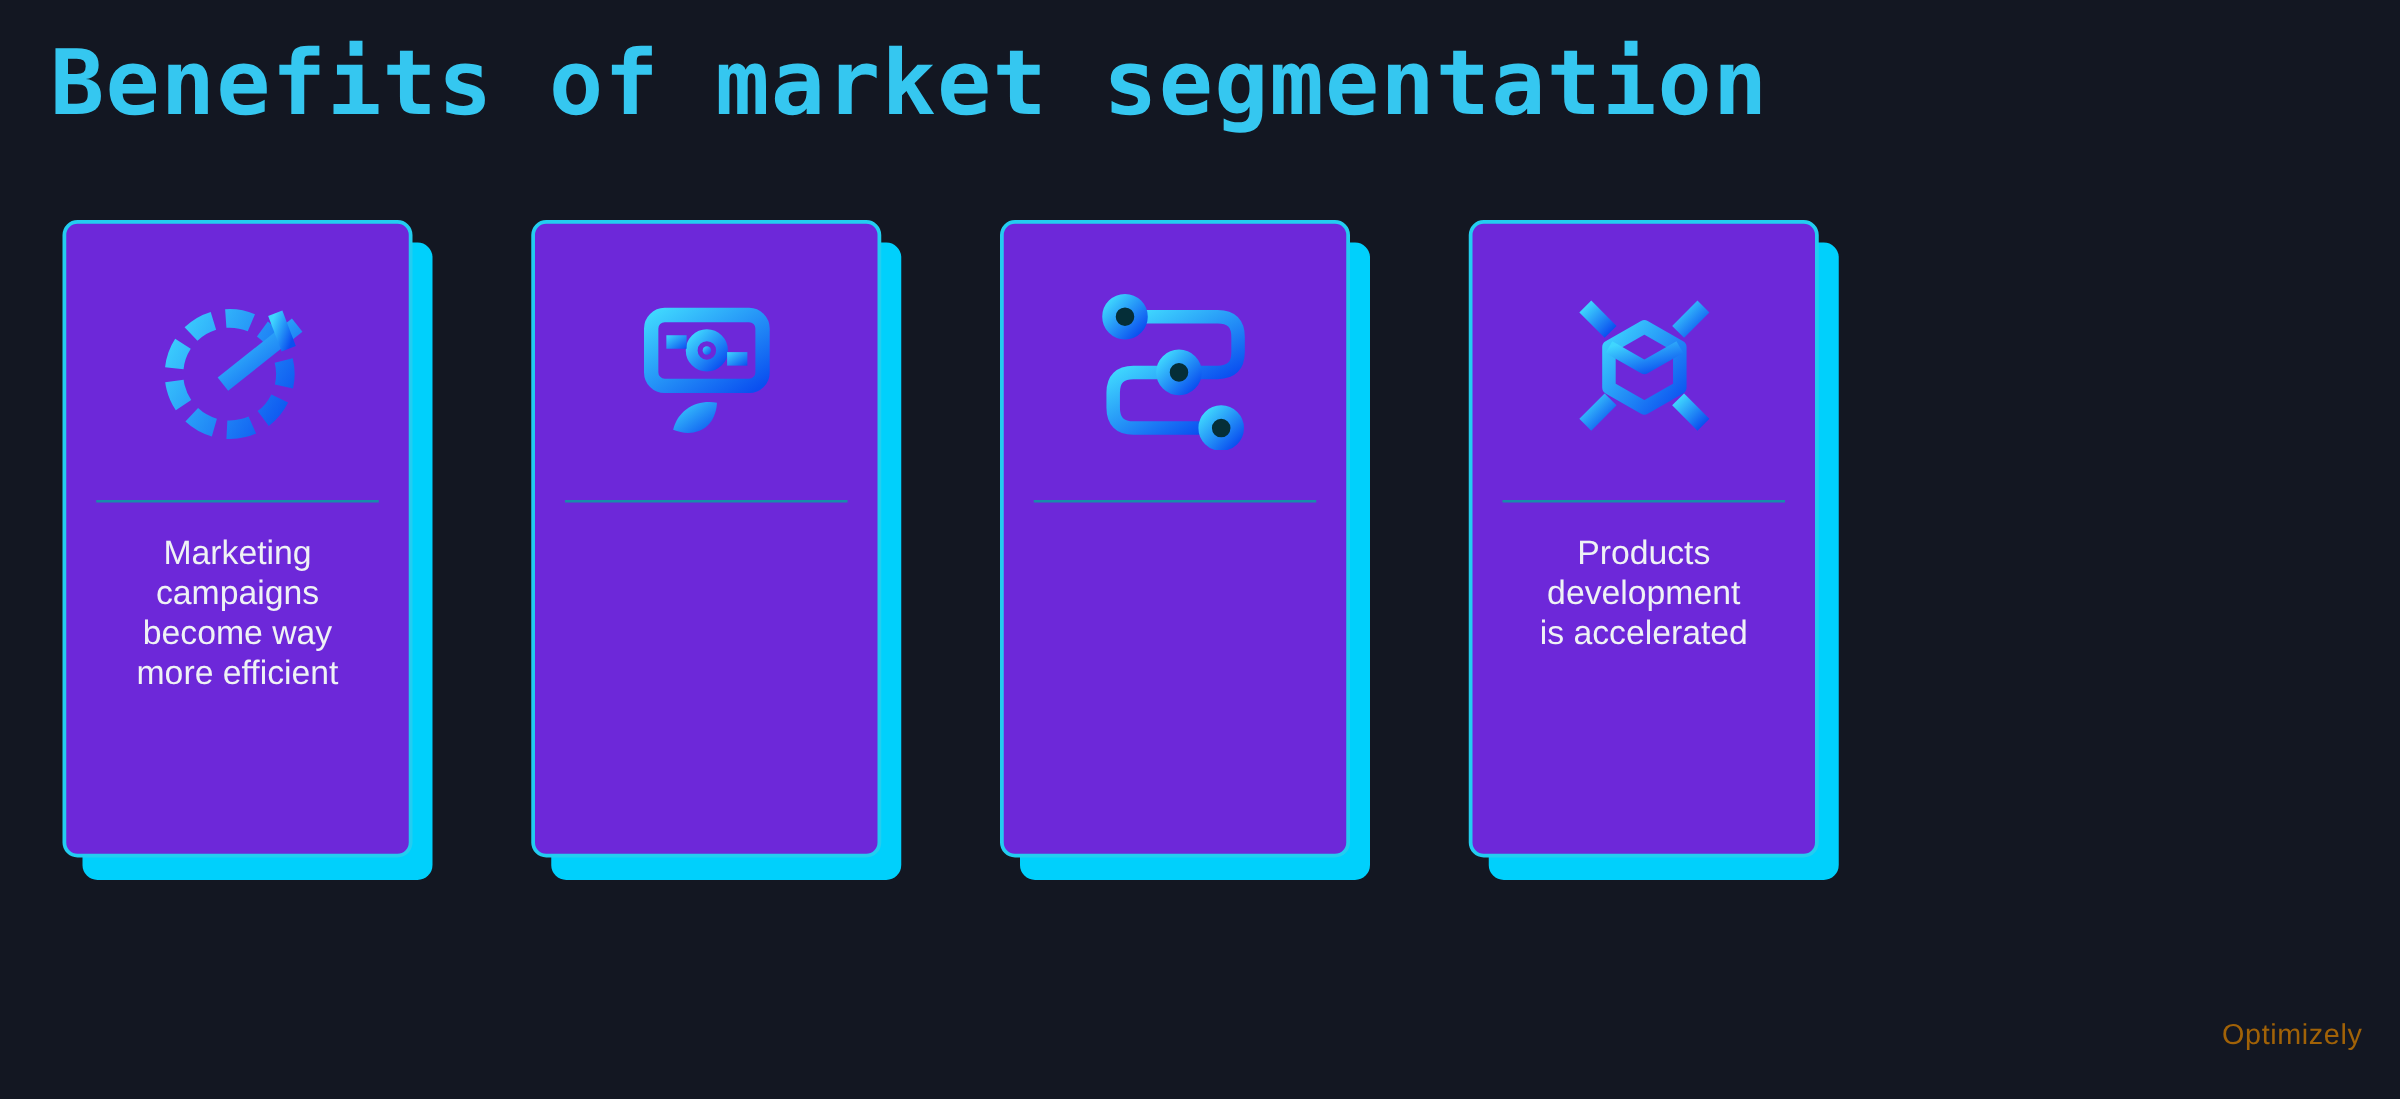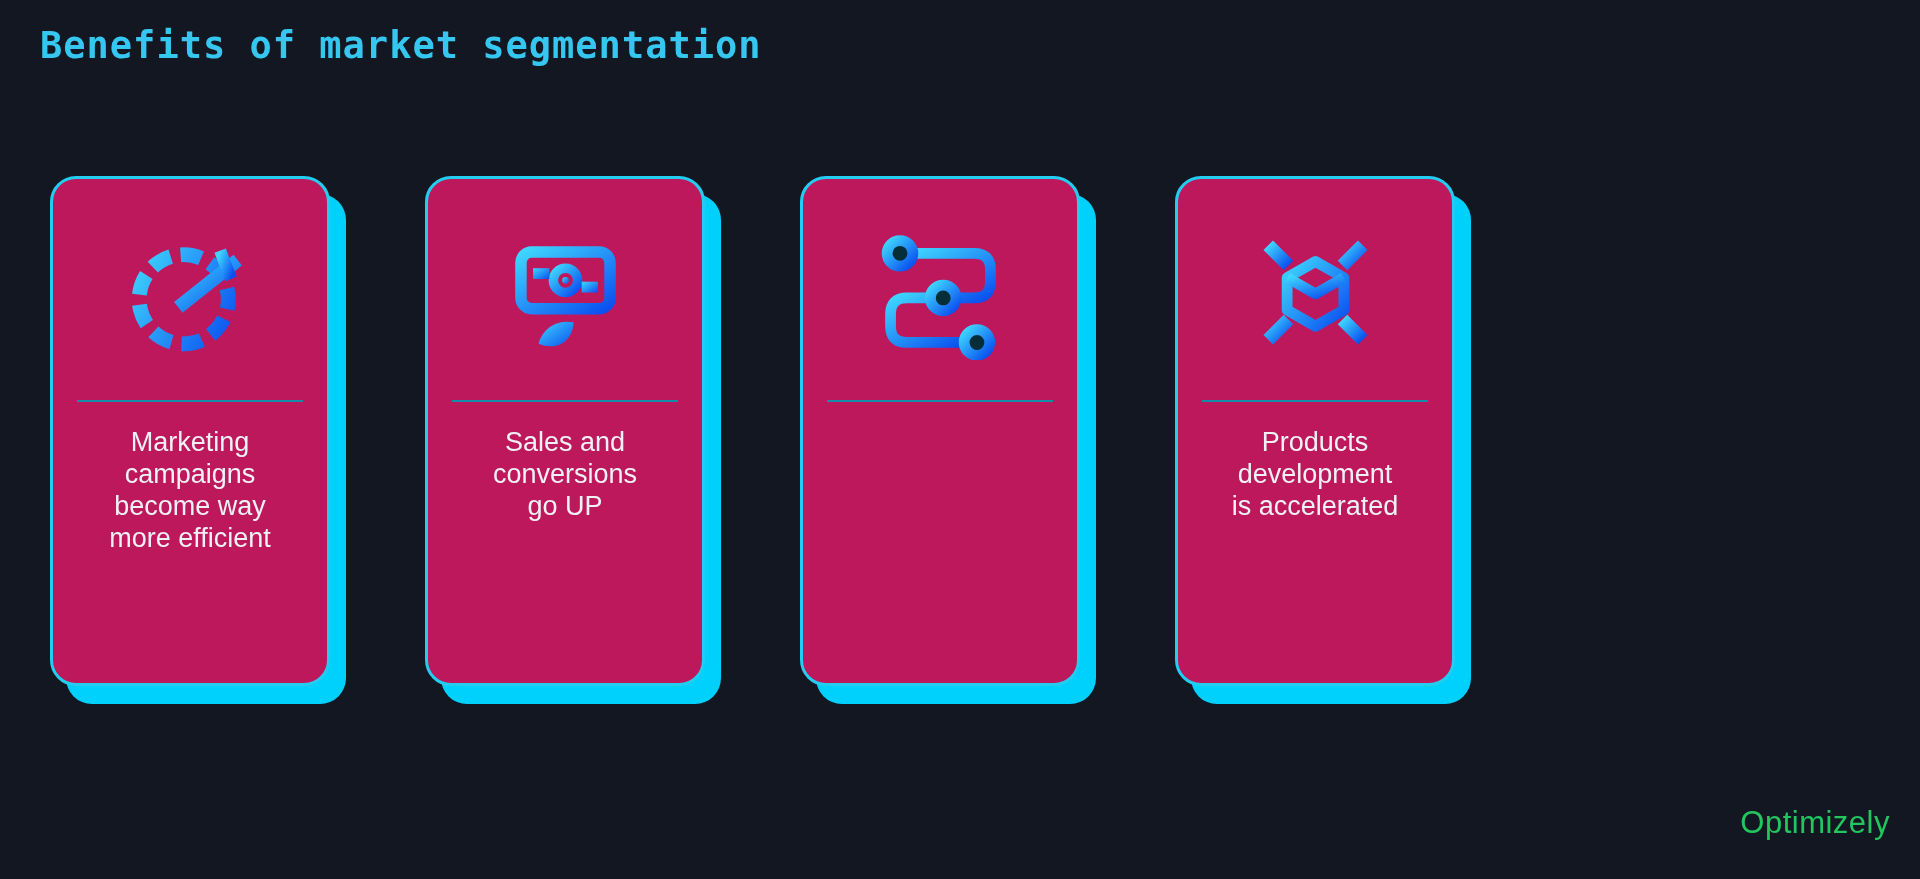--- a/index.html
+++ b/index.html
@@ -11,41 +11,41 @@
     overflow: hidden;
     font-family: "Liberation Sans", sans-serif;
   }
   .stage { position: relative; width: 1920px; height: 879px; }
 
   .title {
     position: absolute;
     left: 40px;
     top: 24px;
     font-family: "DejaVu Sans Mono", monospace;
-    font-size: 37px;
+    font-size: 72px;
     font-weight: bold;
     letter-spacing: 1px;
     color: #35c7f0;
     white-space: nowrap;
   }
 
   .cards {
     position: absolute;
     left: 50px;
     top: 176px;
     display: flex;
     gap: 95px;
   }
 
   .card {
     width: 280px;
     height: 510px;
-    background: #be185d;
+    background: #6d28d9;
     border: 3px solid #23cdf0;
-    border-radius: 26px;
+    border-radius: 12px;
     box-sizing: border-box;
     box-shadow: 16px 18px 0 #00d0fc;
     display: flex;
     flex-direction: column;
     align-items: center;
   }
 
   .icon-box {
     margin-top: 46px;
     width: 135px;
@@ -70,22 +70,22 @@
     font-size: 27px;
     line-height: 32px;
     text-align: center;
     white-space: pre-line;
   }
 
   .watermark {
     position: absolute;
     right: 30px;
     bottom: 38px;
-    color: #22c55e;
-    font-size: 31px;
+    color: #a16207;
+    font-size: 23px;
     letter-spacing: 0.5px;
   }
 </style>
 </head>
 <body>
 
 <div class="stage">
 
   <div class="title">Benefits of market segmentation</div>
 
@@ -125,23 +125,20 @@
           <rect x="17" y="20" width="66" height="42" rx="8" stroke="url(#g3)" stroke-width="8.5"></rect>
           <circle cx="50" cy="41" r="9" stroke="url(#g3)" stroke-width="7"></circle>
           <circle cx="50" cy="41" r="2.5" fill="url(#g3)"></circle>
           <rect x="26" y="32" width="12" height="8" fill="url(#g3)"></rect>
           <rect x="62" y="42" width="12" height="8" fill="url(#g3)"></rect>
           <path d="M56 62 L56 73" stroke="url(#g3)" stroke-width="9"></path>
           <path d="M56 72 C55 88 42 93 30 88 C33 76 44 70 56 72 Z" fill="url(#g3)"></path>
         </svg>
       </div>
       <div class="divider"></div>
-      <div class="card-text">Sales and
-conversions
-go UP</div>
     </div>
 
     <div class="card">
       <div class="icon-box">
         <svg viewBox="0 0 100 100" fill="none">
           <defs>
             <linearGradient id="g4" x1="0%" y1="0%" x2="100%" y2="100%">
               <stop offset="0%" stop-color="#3fd6fe"></stop>
               <stop offset="100%" stop-color="#0a4ff0"></stop>
             </linearGradient>

